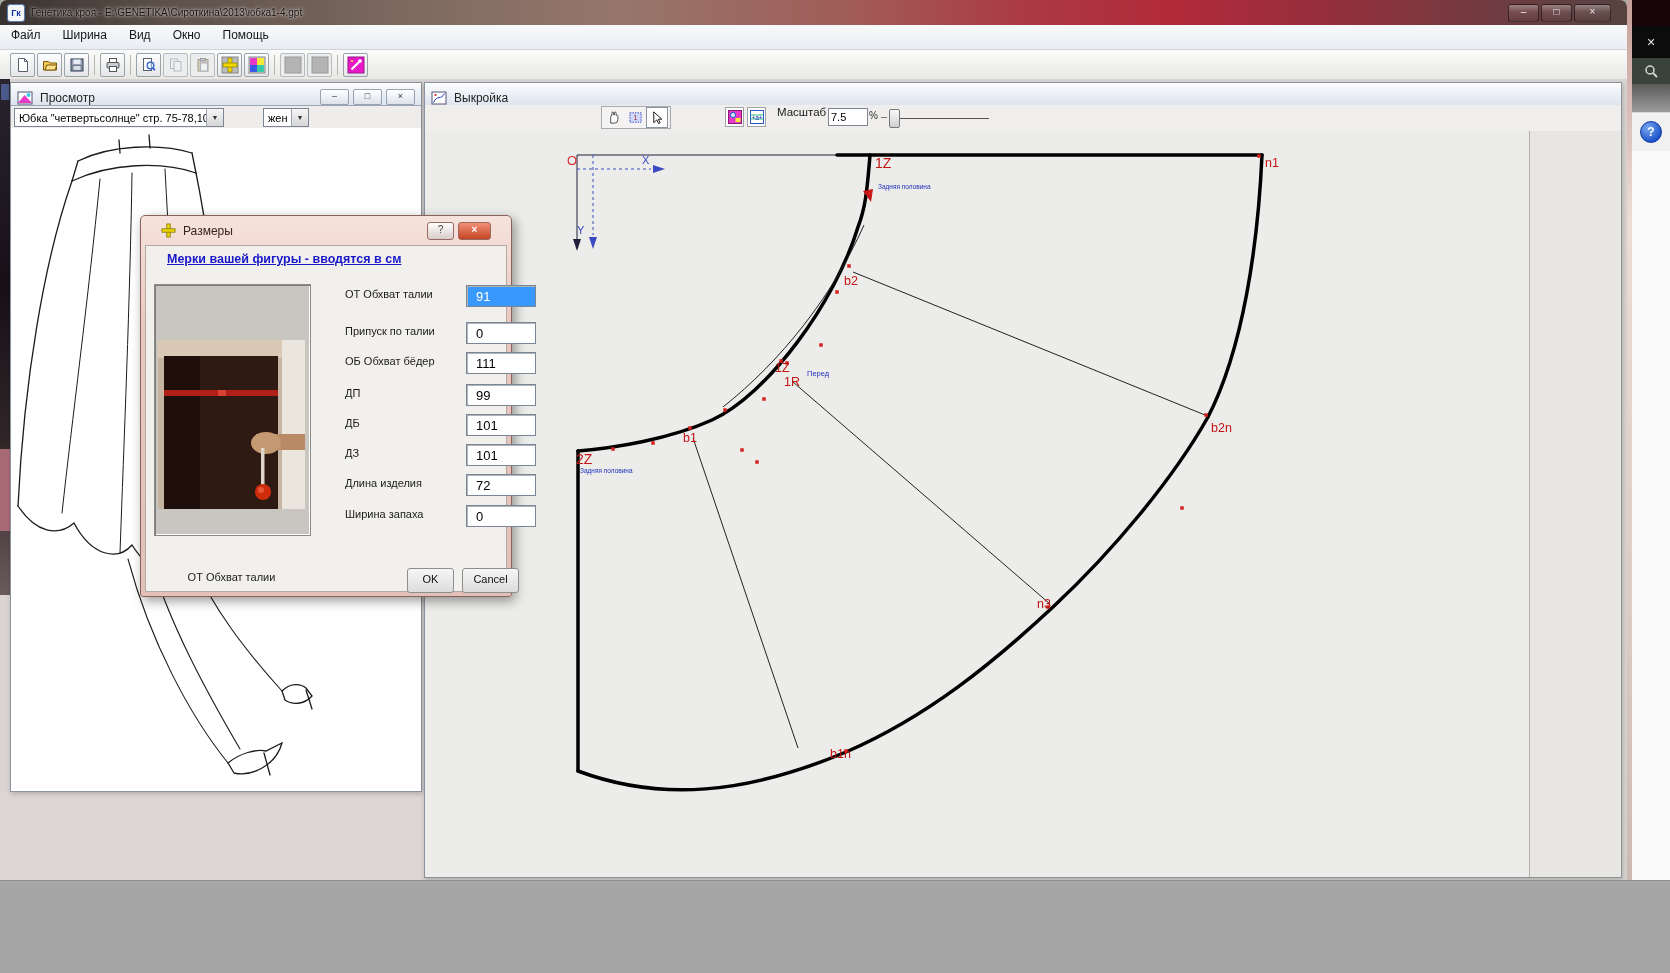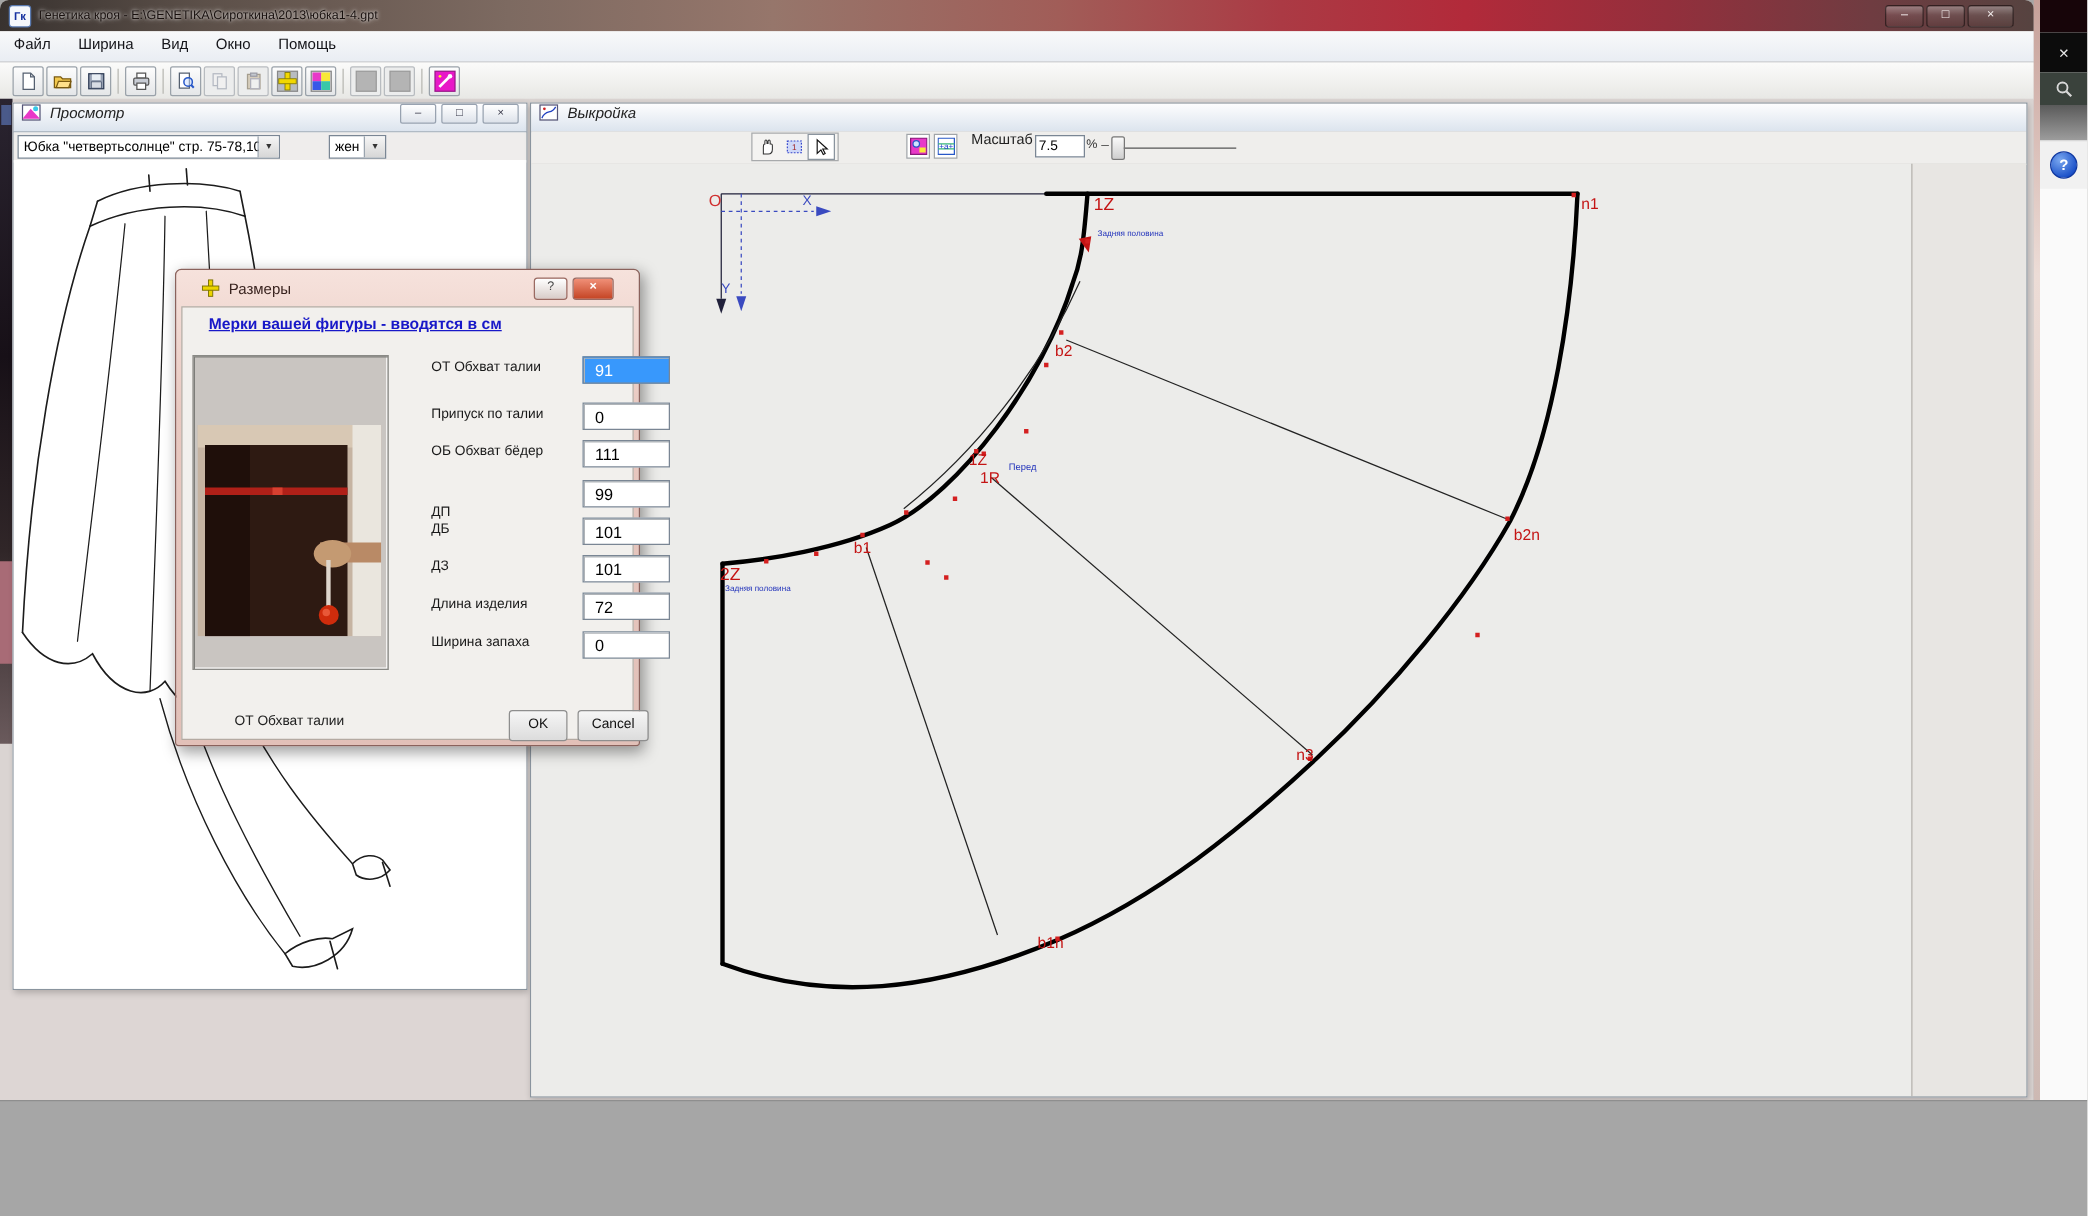--- a/index.html
+++ b/index.html
@@ -27,21 +27,21 @@
   .tsep{width:1px;height:20px;background:#b8b8b2;margin:0 3px;}
   
   .mdi{position:absolute;left:0;top:79px;width:1627px;height:801px;background:#dad4d2;}
   .left-sliver{position:absolute;left:0;top:0;width:10px;height:516px;
     background:linear-gradient(180deg,#2a2430,#171017 40%,#302628 70%,#6a5a5c);}
   .left-sliver .pink{position:absolute;left:0;top:370px;width:10px;height:82px;background:#a86b76;}
   .left-sliver .blue{position:absolute;left:1px;top:5px;width:8px;height:16px;background:#4a5a8a;}
   
   .child{position:absolute;background:#ececea;border:1px solid #8a949e;box-shadow:1px 2px 5px rgba(0,0,0,.2);box-sizing:border-box;}
   .child-titlebar{height:22px;background:linear-gradient(#fdfdfe,#dce4ee);border-bottom:1px solid #9aa6b4;
-    display:flex;align-items:flex-start;font-size:12px;color:#222;padding:0 6px;font-style:italic;}
+    display:flex;align-items:flex-end;font-size:12px;color:#222;padding:0 6px;}
   .child-titlebar .t-icon{margin-right:7px;display:flex;}
   .cbtn{width:27px;height:14px;border:1px solid #98a2b0;border-radius:2px;background:linear-gradient(#ffffff,#dde2ea);
     font-size:9px;line-height:12px;text-align:center;color:#334;margin-left:4px;}
   .preview-win{left:10px;top:3px;width:412px;height:710px;background:#fff;}
   .combo-row{height:23px;background:#efedec;border-bottom:1px solid #cac6c2;display:flex;align-items:center;padding:0 3px;}
   .combo{height:19px;background:#fff;border:1px solid #7a8694;position:relative;display:flex;align-items:center;
     font-size:11px;padding-left:4px;overflow:hidden;white-space:nowrap;box-sizing:border-box;}
   .combo .arrow-box{position:absolute;right:0;top:0;bottom:0;width:16px;border-left:1px solid #9aa4ae;
     background:linear-gradient(#f6f6f6,#d6d6d6);display:flex;align-items:center;justify-content:center;font-size:7px;color:#333;}
   .combo.c1{width:210px;margin-right:39px;}
@@ -415,21 +415,21 @@
             </svg>
           </div>
           <div class="photo-caption">ОТ Обхват талии</div>
 
           <span class="m-label" style="top:42px;">ОТ Обхват талии</span>
           <input class="m-input sel" style="top: 39px;" value="91">
           <span class="m-label" style="top:79px;">Припуск по талии</span>
           <input class="m-input" style="top: 76px;" value="0">
           <span class="m-label" style="top:109px;">ОБ Обхват бёдер</span>
           <input class="m-input" style="top: 106px;" value="111">
-          <span class="m-label" style="top:141px;margin-top:17px;">ДП</span>
+          <span class="m-label" style="top:141px;">ДП</span>
           <input class="m-input" style="top: 138px;" value="99">
           <span class="m-label" style="top:171px;">ДБ</span>
           <input class="m-input" style="top: 168px;" value="101">
           <span class="m-label" style="top:201px;">ДЗ</span>
           <input class="m-input" style="top: 198px;" value="101">
           <span class="m-label" style="top:231px;">Длина изделия</span>
           <input class="m-input" style="top: 228px;" value="72">
           <span class="m-label" style="top:262px;">Ширина запаха</span>
           <input class="m-input" style="top: 259px;" value="0">
 

